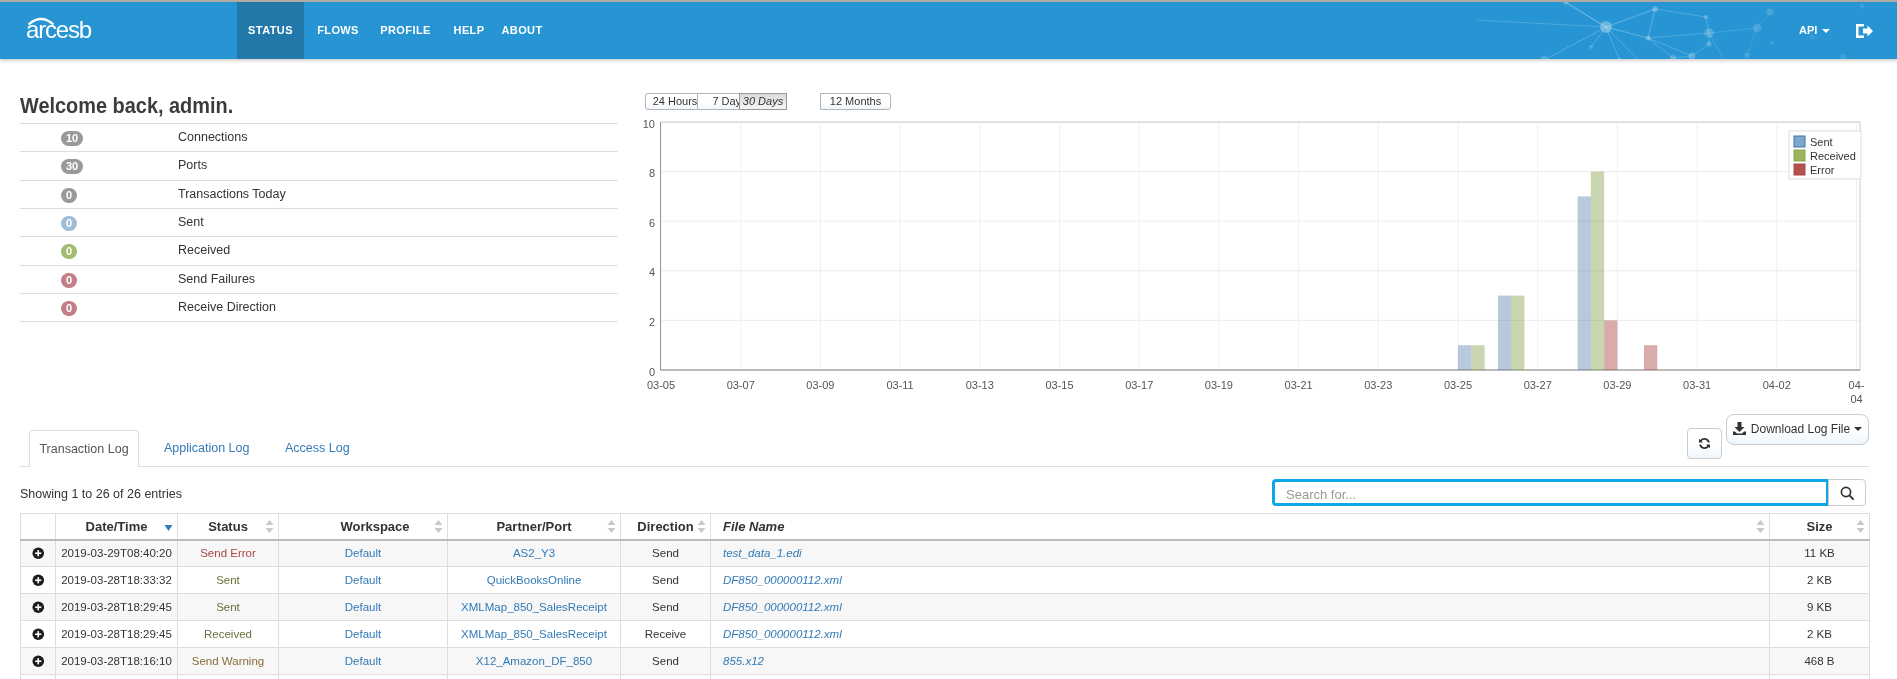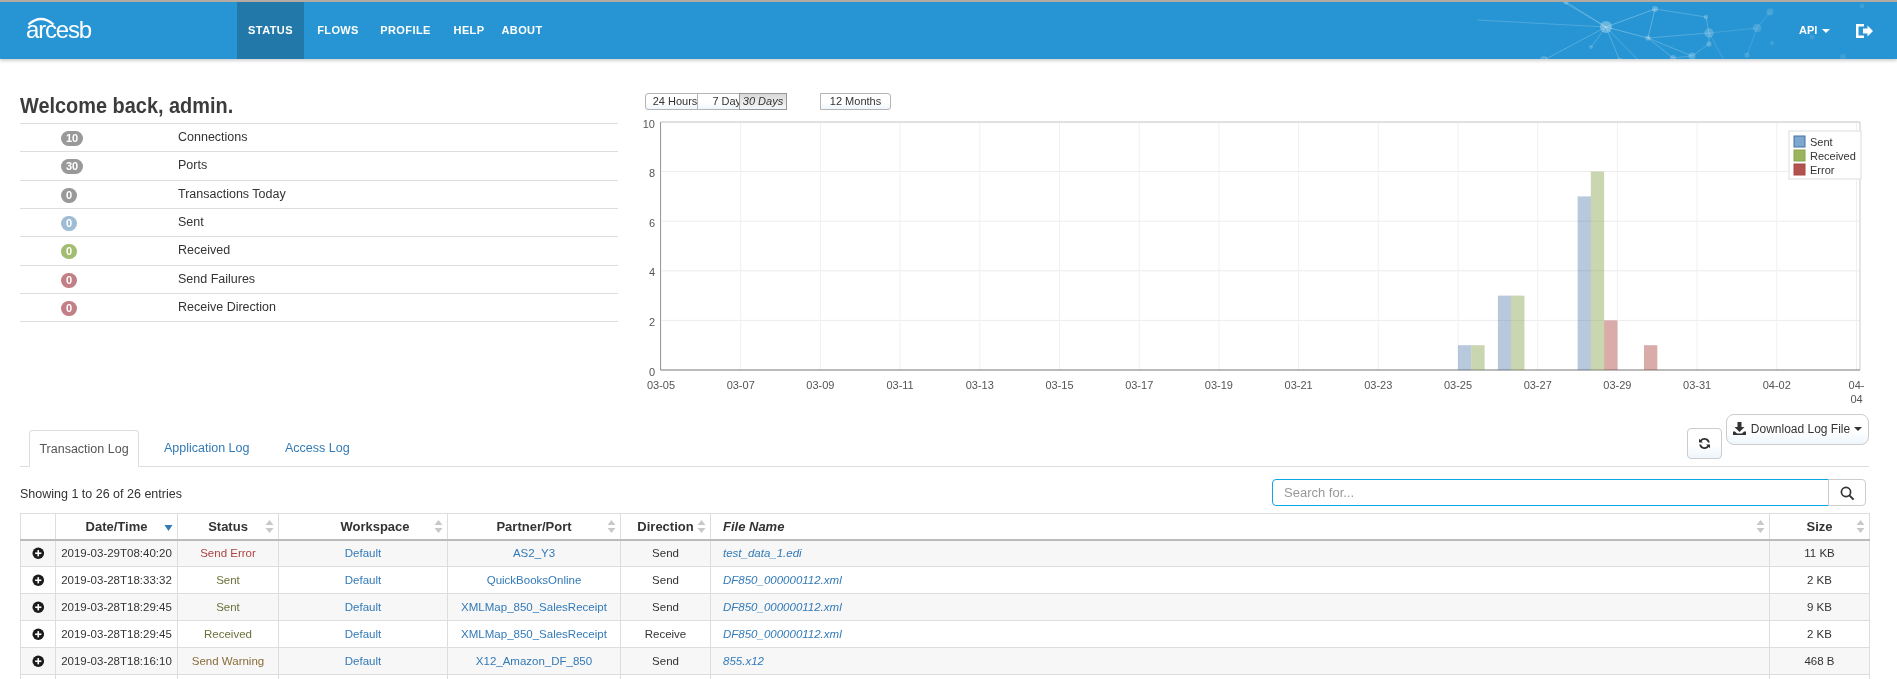--- a/index.html
+++ b/index.html
@@ -38,21 +38,21 @@
 #tabline { position:absolute; left:20px; top:466px; width:1849px; height:1px; background:#ddd; }
 #tab-active { position:absolute; left:29px; top:430px; width:110px; height:37px; background:#fff;
   border:1px solid #ddd; border-bottom:none; border-radius:4px 4px 0 0; text-align:center;
   line-height:36px; font-size:12.5px; color:#555; }
 .tablink { position:absolute; top:430px; height:37px; line-height:36px; font-size:12.5px; color:#337ab7; }
 #btn-refresh { position:absolute; left:1687px; top:428px; width:35px; height:31px; border:1px solid #ccc;
   border-radius:4px; background:linear-gradient(180deg,#ffffff 55%,#eef6fc 100%); }
 #btn-download { position:absolute; left:1726px; top:414px; width:143px; height:31px; border:1px solid #ccc;
   border-radius:8px; background:linear-gradient(180deg,#ffffff 55%,#eef6fc 100%); font-size:12px; color:#333; line-height:29px; text-align:center; }
 #showing { position:absolute; left:20px; top:487px; font-size:12.5px; color:#333; }
-#search { position:absolute; left:1272px; top:479px; width:557px; height:27px; border:1px solid #0ea5e9;
+#search { position:absolute; left:1272px; top:479px; width:557px; height:27px; border:3px solid #0ea5e9;
   border-radius:4px 0 0 4px; font-size:13px; color:#999; line-height:25px; padding-left:11px; background:#fff; }
 #search-btn { position:absolute; left:1828px; top:479px; width:38px; height:27px; border:1px solid #ccc;
   border-radius:0 4px 4px 0; background:#fff; }
 
 
 #logtable { position:absolute; left:20px; top:513px; width:1849px; border-collapse:collapse;
   table-layout:fixed; font-size:11.5px; color:#333; }
 #logtable th { height:26px; font-size:13px; font-weight:bold; color:#333; border:1px solid #ddd;
   border-bottom:2px solid #bbb; position:relative; padding:0; }
 #logtable td { height:27px; border:1px solid #ddd; text-align:center; padding:0; position:relative; }

